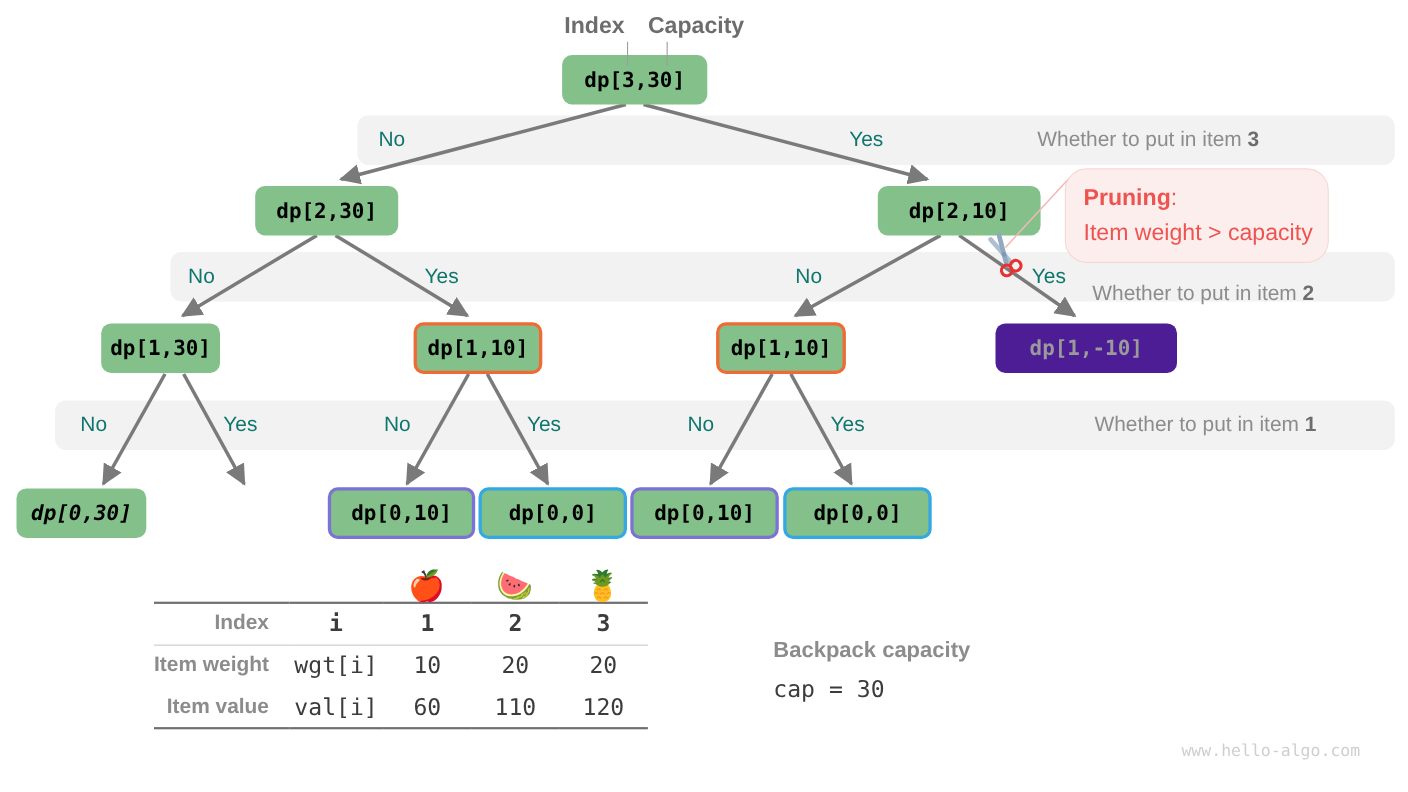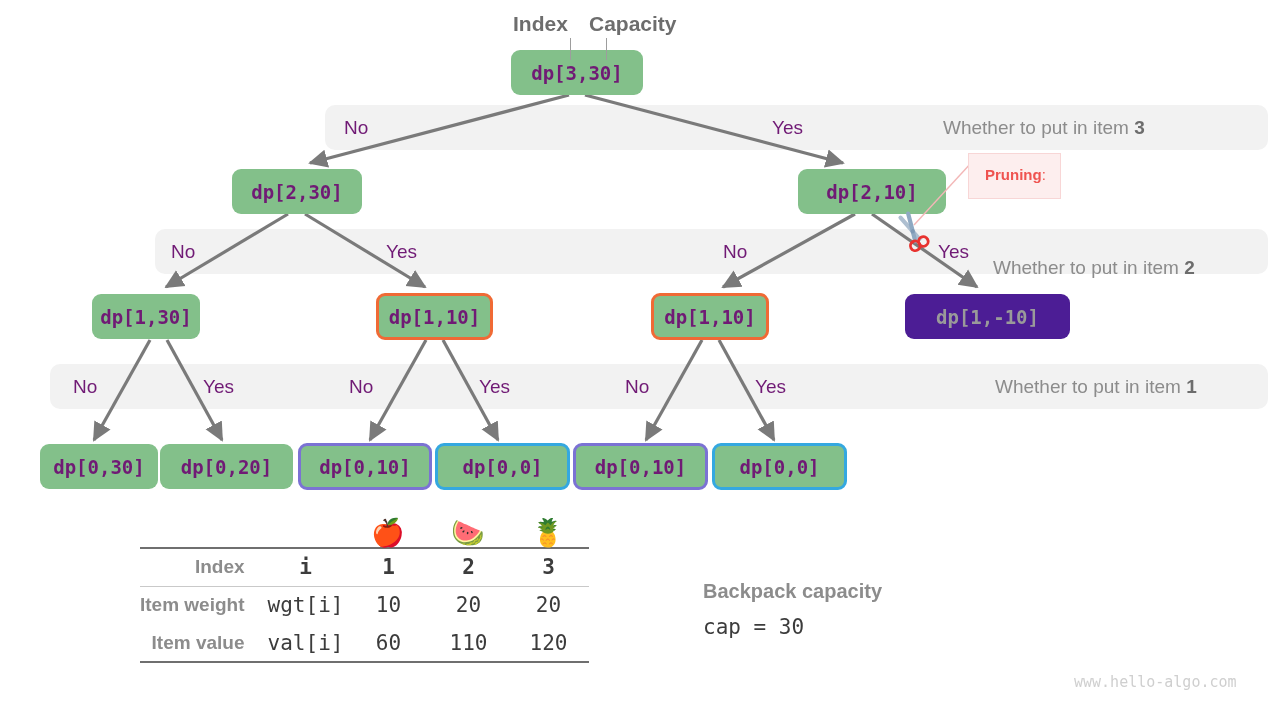--- a/index.html
+++ b/index.html
@@ -15,50 +15,50 @@
   
   .band{
     position:absolute;background:#f2f2f2;border-radius:10px;z-index:1;
   }
   .band-label{
     position:absolute;z-index:4;color:#8c8c8c;font-size:19px;line-height:1;
     white-space:nowrap;
   }
   .band-label b{color:#6d6d6d;font-weight:bold;}
   .yn{
-    position:absolute;z-index:4;color:#701a75;font-size:19px;line-height:1;white-space:nowrap;
+    position:absolute;z-index:4;color:#0f766e;font-size:19px;line-height:1;white-space:nowrap;
   }
 
   
   .node{
     position:absolute;z-index:3;box-sizing:border-box;
-    background:#83c08a;color:#701a75;border-radius:9px;
+    background:#83c08a;color:#000000;border-radius:9px;
     font-family:"DejaVu Sans Mono", monospace;
     font-size:19px;font-weight:bold;letter-spacing:0px;
     display:flex;align-items:center;justify-content:center;
     text-shadow:none;
   }
   .node.orange{border:3px solid #f06a35;}
   .node.purple{border:3px solid #7b72d4;}
   .node.blue{border:3px solid #34a8e0;}
   .node.dim{background:#4c1d95;color:#9a9a9a;border:none;}
 
   
   .hdr{
     position:absolute;z-index:4;color:#6d6d6d;font-size:21px;font-weight:bold;
     white-space:nowrap;
   }
   .leader{position:absolute;z-index:4;width:1px;background:#9d9d9d;}
 
   
   #pruning-box{
     position:absolute;z-index:6;box-sizing:border-box;
-    background:#fdeeee;border:1px solid #f8d6d6;border-radius:0;
+    background:#fdeeee;border:1px solid #f8d6d6;border-radius:20px;
     padding:10px 14px 11px 16px;
-    color:#ef5350;font-size:15px;line-height:1.5;white-space:nowrap;
+    color:#ef5350;font-size:21px;line-height:1.5;white-space:nowrap;
   }
   #pruning-box .pr-t{font-weight:bold;}
 
   
   #scissors{position:absolute;z-index:7;}
 
   
   #table-wrap{position:absolute;z-index:5;}
   table.kt{border-collapse:collapse;}
   table.kt td{padding:0;}
@@ -134,22 +134,21 @@
   <div class="node" style="left:511px;top:50px;width:132px;height:45px;">dp[3,30]</div>
 
   <div class="node" style="left:232px;top:169px;width:130px;height:45px;">dp[2,30]</div>
   <div class="node" style="left:798px;top:169px;width:148px;height:45px;">dp[2,10]</div>
 
   <div class="node" style="left:92px;top:294px;width:108px;height:45px;">dp[1,30]</div>
   <div class="node orange" style="left:376px;top:293px;width:117px;height:47px;">dp[1,10]</div>
   <div class="node orange" style="left:651px;top:293px;width:118px;height:47px;">dp[1,10]</div>
   <div class="node dim" style="left:905px;top:294px;width:165px;height:45px;">dp[1,-10]</div>
 
-  <div class="node" style="left:40px;top:444px;width:118px;height:45px;">dp[0,30]</div>
-  <div class="node" style="left:160px;top:444px;width:133px;height:45px;">dp[0,20]</div>
+  <div class="node" style="left:15px;top:444px;width:118px;height:45px;font-style:italic;">dp[0,30]</div>
   <div class="node purple" style="left:298px;top:443px;width:134px;height:47px;">dp[0,10]</div>
   <div class="node blue" style="left:435px;top:443px;width:135px;height:47px;">dp[0,0]</div>
   <div class="node purple" style="left:573px;top:443px;width:135px;height:47px;">dp[0,10]</div>
   <div class="node blue" style="left:712px;top:443px;width:135px;height:47px;">dp[0,0]</div>
 
   <div class="yn" style="left:344px;top:118px;">No</div>
   <div class="yn" style="left:772px;top:118px;">Yes</div>
 
   <div class="yn" style="left:171px;top:242px;">No</div>
   <div class="yn" style="left:386px;top:242px;">Yes</div>
@@ -172,20 +171,21 @@
   <div class="band-label" style="left:995px;top:377px;">
     <span>Whether to put in item </span><b>1</b>
   </div>
 
   <svg style="position:absolute;left:890px;top:150px;width:110px;height:100px;z-index:5;">
     <line x1="82" y1="12" x2="24" y2="75" stroke="#f3b7b7" stroke-width="1.4"></line>
   </svg>
 
   <div id="pruning-box" style="left:968px;top:153px;">
     <div><span class="pr-t">Pruning</span><span>:</span></div>
+    <div>Item weight &gt; capacity</div>
   </div>
 
   <svg id="scissors" viewBox="0 0 48 48" style="left:889px;top:207px;width:46px;height:46px;">
     <g transform="rotate(-28 24 24)">
 
       <path d="M19.5,7 L26.5,36" stroke="#aebfd0" stroke-width="4.4" stroke-linecap="round" fill="none"></path>
       <path d="M28.5,7 L21.5,36" stroke="#8fa9c2" stroke-width="4.4" stroke-linecap="round" fill="none"></path>
 
       <circle cx="24" cy="25.5" r="2.2" fill="#7e99b5"></circle>
 

